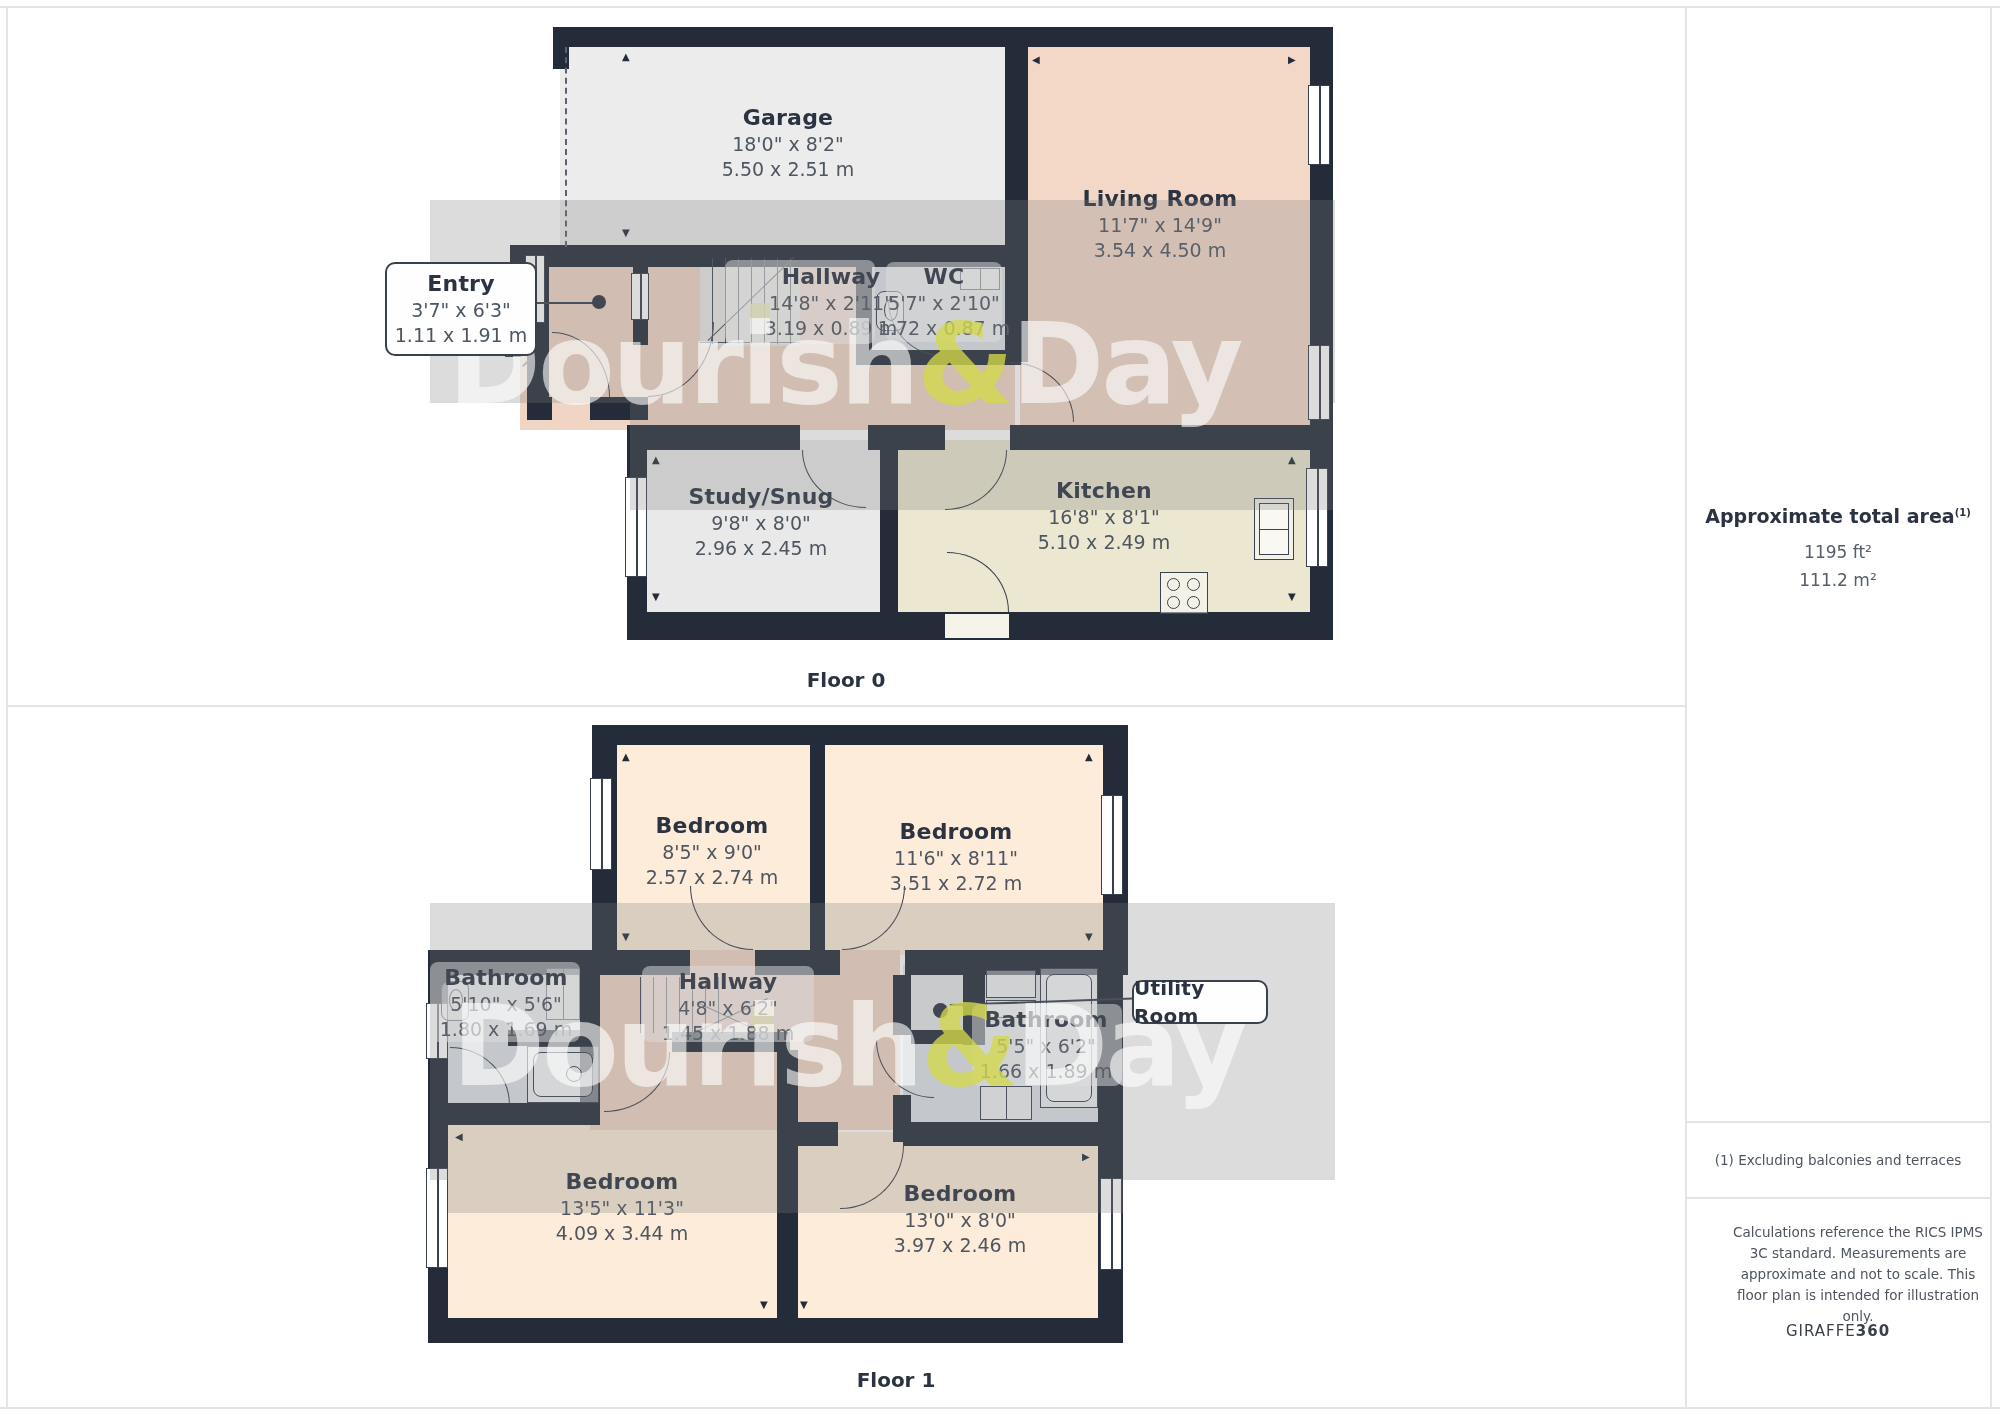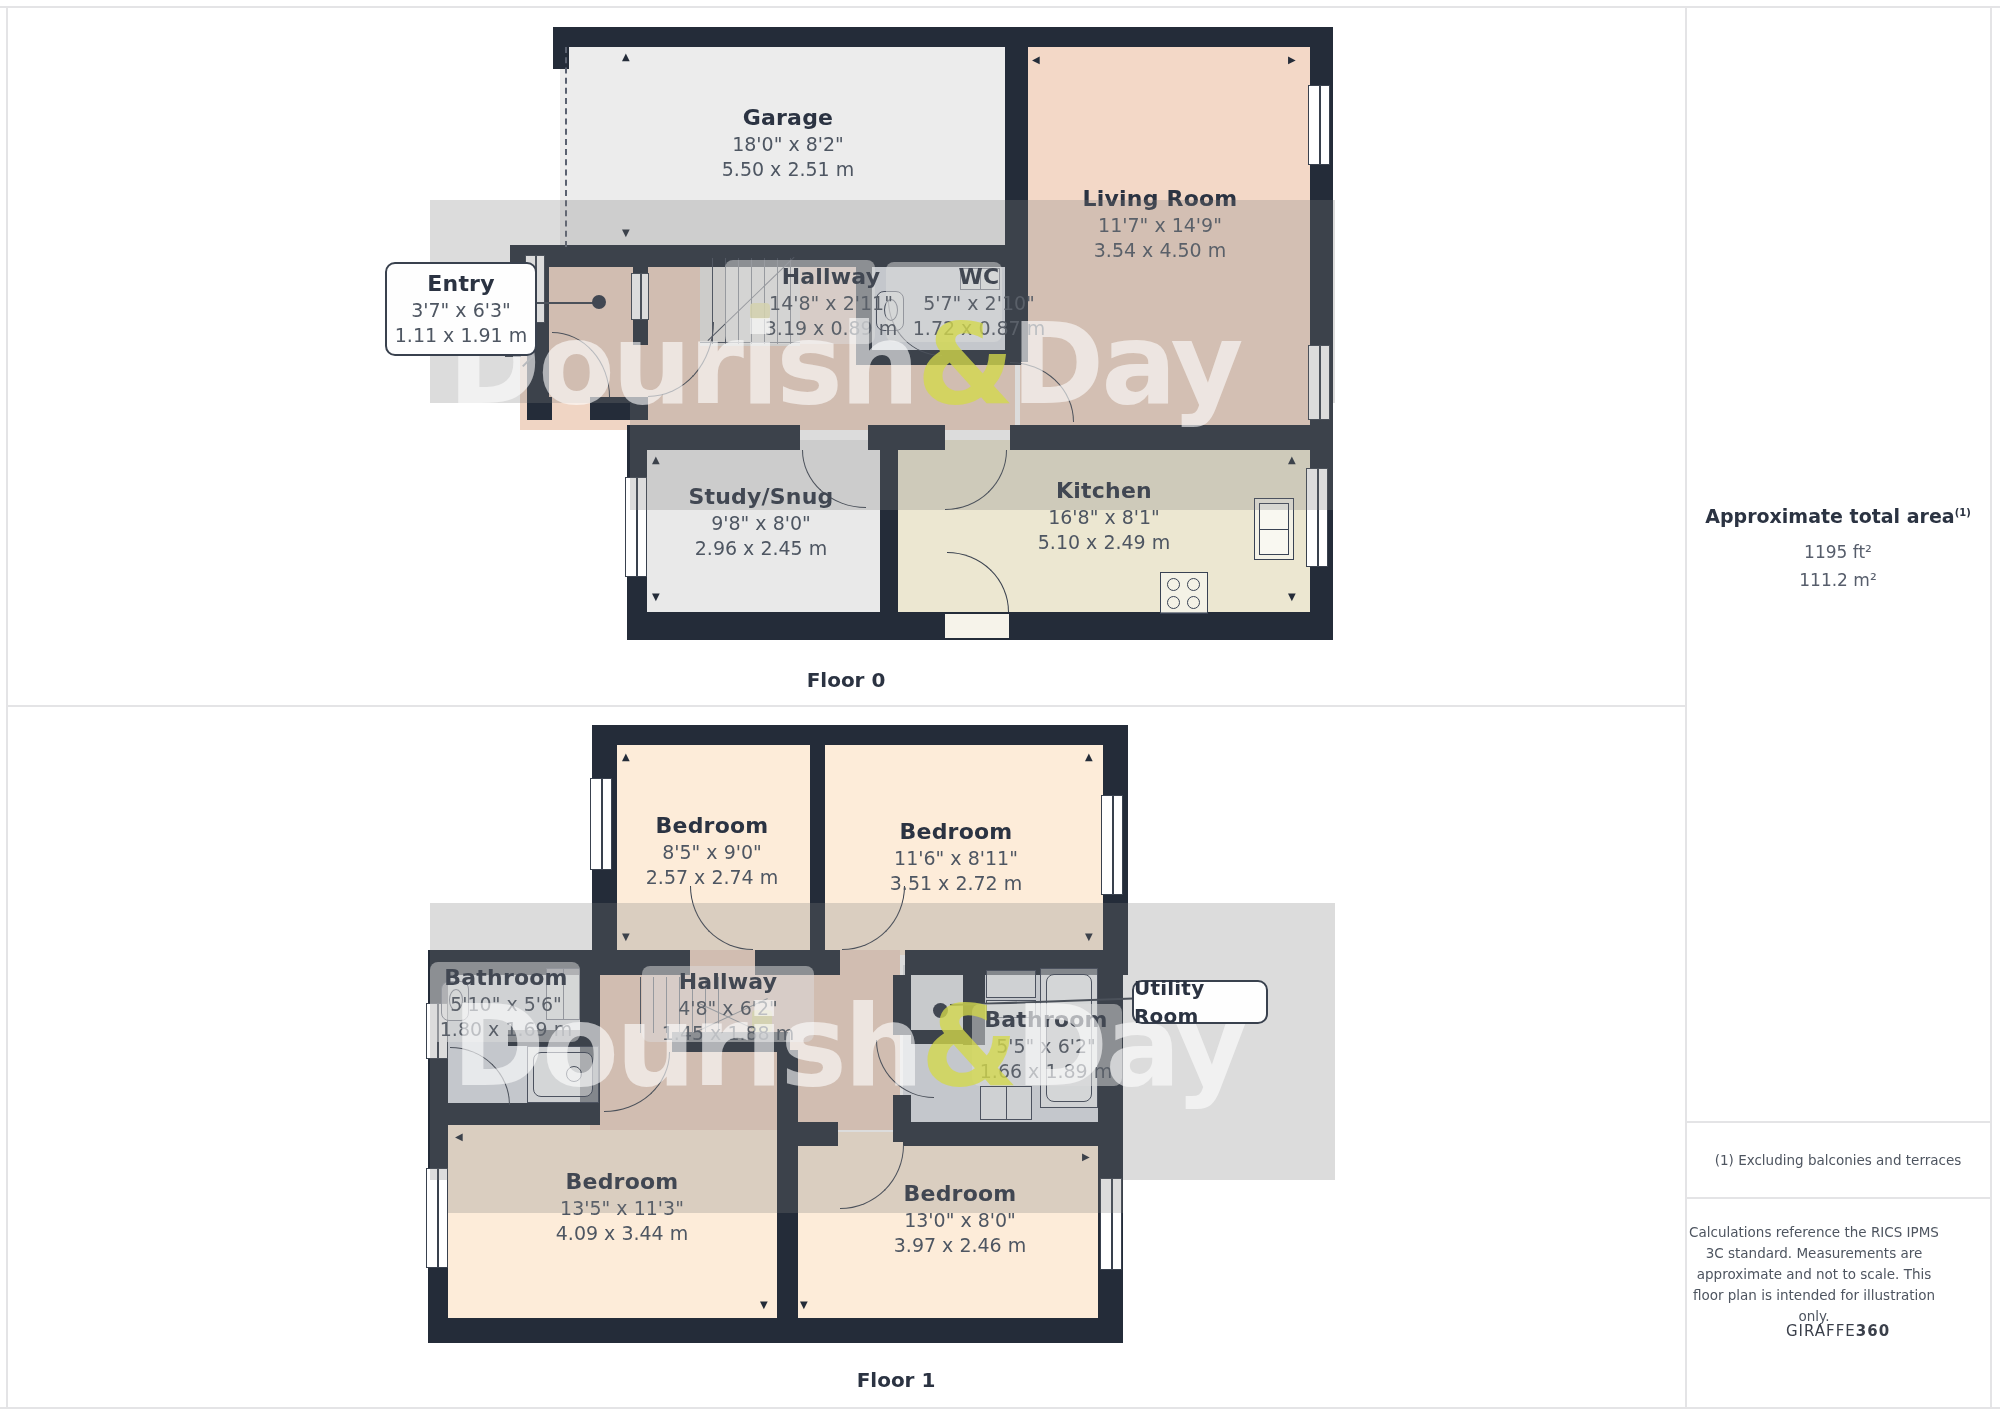--- a/index.html
+++ b/index.html
@@ -167,21 +167,21 @@
   <div class="rlabel" style="left:1160px;top:185px;">
     <div class="rname">Living Room</div>
     <div class="rdim">11'7" x 14'9"</div>
     <div class="rdim">3.54 x 4.50 m</div>
   </div>
   <div class="rlabel" style="left:803px;top:263px;margin-left:28px;">
     <div class="rname">Hallway</div>
     <div class="rdim">14'8" x 2'11"</div>
     <div class="rdim">3.19 x 0.89 m</div>
   </div>
-  <div class="rlabel" style="left:944px;top:263px;margin-left:35px;">
+  <div class="rlabel" style="left:944px;top:263px;">
     <div class="rname">WC</div>
     <div class="rdim">5'7" x 2'10"</div>
     <div class="rdim">1.72 x 0.87 m</div>
   </div>
   <div class="rlabel" style="left:761px;top:483px;">
     <div class="rname">Study/Snug</div>
     <div class="rdim">9'8" x 8'0"</div>
     <div class="rdim">2.96 x 2.45 m</div>
   </div>
   <div class="rlabel" style="left:1104px;top:477px;">
@@ -341,21 +341,21 @@
   <div class="caption" style="left:896px;top:1368px;">Floor 1</div>
 </div>
 
 <div>
   <div class="side" style="top:505px;">
     <span class="side-title"><span>Approximate total area</span><sup>(1)</sup></span>
   </div>
   <div class="side side-val" style="top:538px;">1195 ft²</div>
   <div class="side side-val" style="top:566px;">111.2 m²</div>
   <div class="side side-note" style="top:1152px;">(1) Excluding balconies and terraces</div>
-  <div class="side side-par" style="top:1222px;">Calculations reference the RICS IPMS 3C standard. Measurements are approximate and not to scale. This floor plan is intended for illustration only.</div>
+  <div class="side side-par" style="top:1222px;margin-left:44px;">Calculations reference the RICS IPMS 3C standard. Measurements are approximate and not to scale. This floor plan is intended for illustration only.</div>
   <div class="side brand" style="top:1322px;">
     <span>GIRAFFE</span><b>360</b>
   </div>
 </div>
 
 <div class="line" style="left:0;top:6px;width:2000px;height:2px;"></div>
 <div class="line" style="left:0;top:1407px;width:2000px;height:2px;"></div>
 <div class="line" style="left:6px;top:6px;width:2px;height:1401px;"></div>
 <div class="line" style="left:1990px;top:6px;width:2px;height:1401px;"></div>
 <div class="line" style="left:1685px;top:6px;width:2px;height:1401px;"></div>

